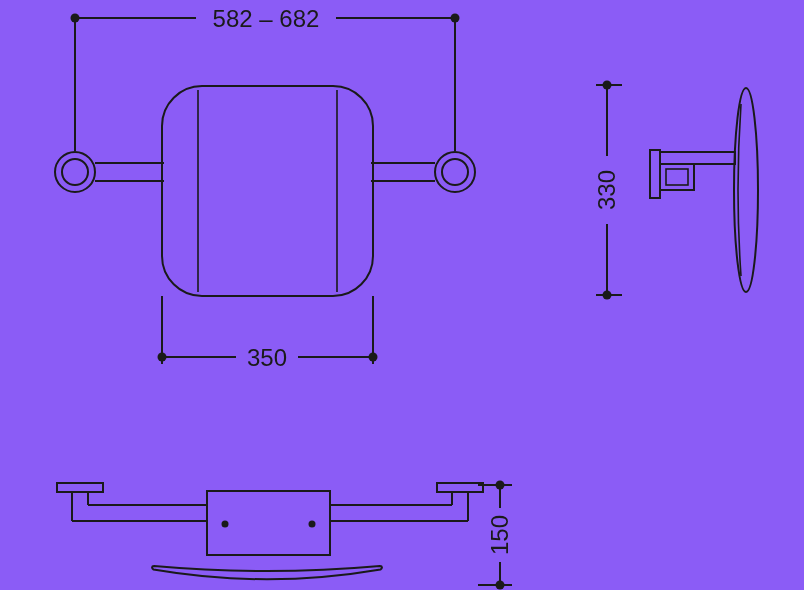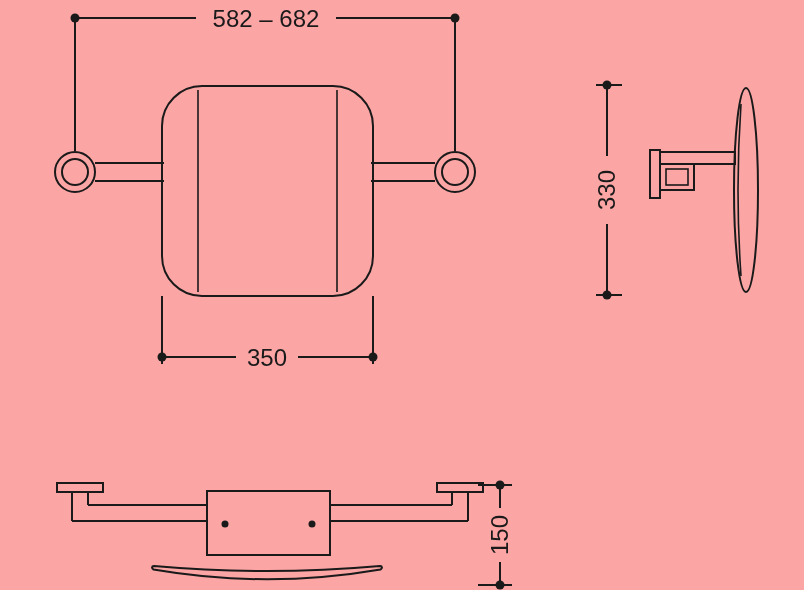--- a/index.html
+++ b/index.html
@@ -1,20 +1,20 @@
 <!DOCTYPE html>
 <html><head>
 <meta charset="utf-8">
 <style>
   html, body { margin: 0; padding: 0; background: #ffffff; }
   .canvas {
     position: relative;
     width: 804px;
     height: 590px;
-    background: #fca5a5;
+    background: #8b5cf6;
     overflow: hidden;
     font-family: "Liberation Sans", sans-serif;
   }
   svg { position: absolute; top: 0; left: 0; }
   .ln   { stroke: #1a1a1a; stroke-width: 2; fill: none; }
   .thin { stroke: #1a1a1a; stroke-width: 1.6; fill: none; }
   .dot  { fill: #1a1a1a; stroke: none; }
   .dim-text {
     font-family: "Liberation Sans", sans-serif;
     font-size: 24px;

